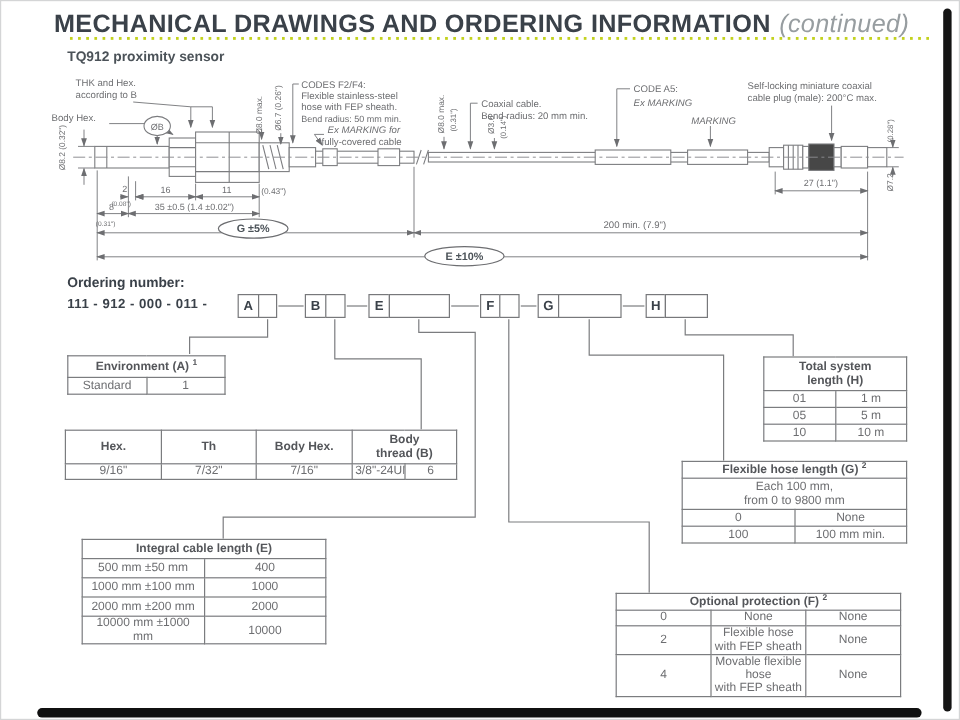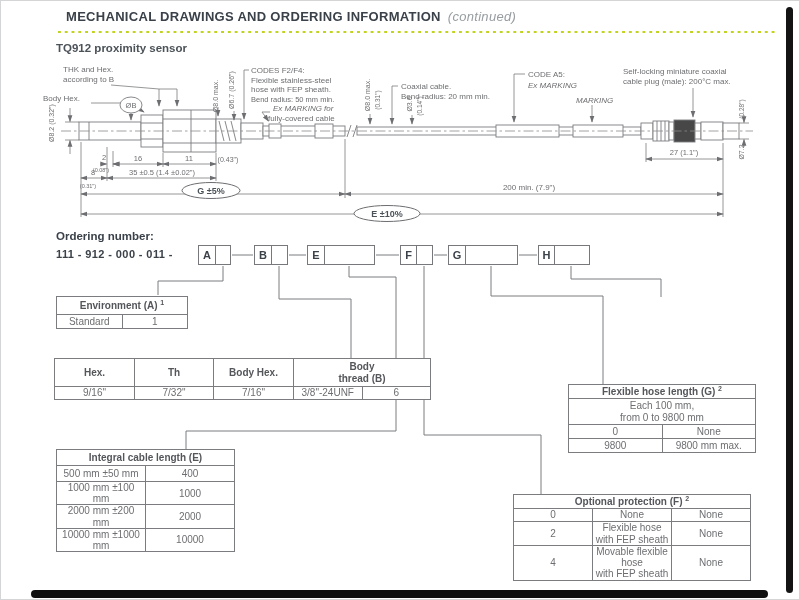--- a/index.html
+++ b/index.html
@@ -1,18 +1,18 @@
 <!DOCTYPE html>
 <html><head>
 <meta charset="utf-8">
 <style>
   html,body{margin:0;padding:0;background:#eee;}
   .page{position:relative;width:800px;height:600px;background:#fff;overflow:hidden;
         font-family:"Liberation Sans",sans-serif;border:1px solid #d4d5d6;box-sizing:border-box;}
-  .title{position:absolute;left:65px;top:8px;font-size:13px;font-weight:bold;color:#3a4149;letter-spacing:.3px;white-space:nowrap;}
+  .title{position:absolute;left:44px;top:8px;font-size:21px;font-weight:bold;color:#3a4149;letter-spacing:.3px;white-space:nowrap;}
   .title .cont{font-weight:normal;font-style:italic;color:#979da0;margin-left:7px;}
   .rule{position:absolute;left:55px;top:29px;width:722px;height:4px;
         background-image:radial-gradient(circle,#c3d21e 1.4px,rgba(255,255,255,0) 1.5px);
         background-size:6.8px 4px;background-repeat:repeat-x;}
   .subtitle{position:absolute;left:55px;top:41px;font-size:11.5px;font-weight:bold;color:#4b5258;}
   .olabel{position:absolute;left:55px;top:229px;font-size:11.5px;font-weight:bold;color:#3a4149;}
   .onum{position:absolute;left:55px;top:247px;font-size:11px;font-weight:bold;color:#3a4149;letter-spacing:.4px;}
   .obox{position:absolute;top:244px;height:20px;border:1px solid #77787b;background:#fff;box-sizing:border-box;
         font-size:11px;font-weight:bold;color:#3a4149;text-align:center;line-height:18px;z-index:3;}
   svg.layer{position:absolute;left:0;top:0;z-index:1;}
@@ -217,40 +217,40 @@
         <tr style="height:18px">
       <th colspan="2"><span>Environment (A)</span> <span class="sup">1</span></th>
     </tr>
     <tr style="height:14px">
       <td style="width:98px">Standard</td>
       <td>1</td>
     </tr>
   </tbody>
     </table>
 
-  <table class="t" style="left:53px;top:357px;width:377px">
+  <table class="t" style="left:53px;top:357px;width:327px">
     <tbody>
         <tr style="height:28px">
       <th style="width:75px">Hex.</th>
       <th style="width:74px">Th</th>
       <th style="width:75px">Body Hex.</th>
       <th colspan="2">Body
 thread (B)</th>
     </tr>
     <tr style="height:13px">
       <td>9/16"</td>
       <td>7/32"</td>
       <td>7/16"</td>
       <td>3/8"-24UNF</td>
       <td>6</td>
     </tr>
   </tbody>
     </table>
 
-  <table class="t" style="left:55px;top:448px;width:179px">
+  <table class="t" style="left:67px;top:448px;width:204px">
     <tbody>
         <tr style="height:16px">
       <th colspan="2">Integral cable length (E)</th>
     </tr>
     <tr style="height:16px">
       <td style="width:128px">500 mm ±50 mm</td>
       <td>400</td>
     </tr>
     <tr style="height:16px">
       <td>1000 mm ±100 mm</td>
@@ -260,37 +260,57 @@
       <td>2000 mm ±200 mm</td>
       <td>2000</td>
     </tr>
     <tr style="height:16px">
       <td>10000 mm ±1000 mm</td>
       <td>10000</td>
     </tr>
   </tbody>
     </table>
 
+  <table class="t" style="left:635px;top:296px;width:120px">
+    <tbody>
+        <tr style="height:28px">
+      <th colspan="2">Total system
+length (H)</th>
+    </tr>
+    <tr style="height:14px">
+      <td style="width:23px">01</td>
+      <td>1 m</td>
+    </tr>
+    <tr style="height:14px">
+      <td>05</td>
+      <td>5 m</td>
+    </tr>
+    <tr style="height:14px">
+      <td>10</td>
+      <td>10 m</td>
+    </tr>
+  </tbody>
+    </table>
 
   <table class="t" style="left:567px;top:383px;width:188px">
     <tbody>
         <tr style="height:14px">
       <th colspan="2"><span>Flexible hose length (G)</span> <span class="sup">2</span></th>
     </tr>
     <tr style="height:26px">
       <td colspan="2">Each 100 mm,
 from 0 to 9800 mm</td>
     </tr>
     <tr style="height:14px">
       <td style="width:33px">0</td>
       <td>None</td>
     </tr>
     <tr style="height:14px">
-      <td>9800</td>
-      <td>9800 mm max.</td>
+      <td>100</td>
+      <td>100 mm min.</td>
     </tr>
   </tbody>
     </table>
 
   <table class="t" style="left:512px;top:493px;width:238px">
     <tbody>
         <tr style="height:14px">
       <th colspan="3"><span>Optional protection (F)</span> <span class="sup">2</span></th>
     </tr>
     <tr style="height:13px">

